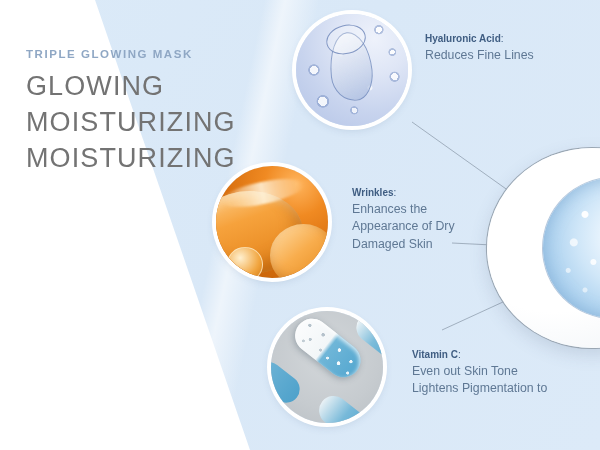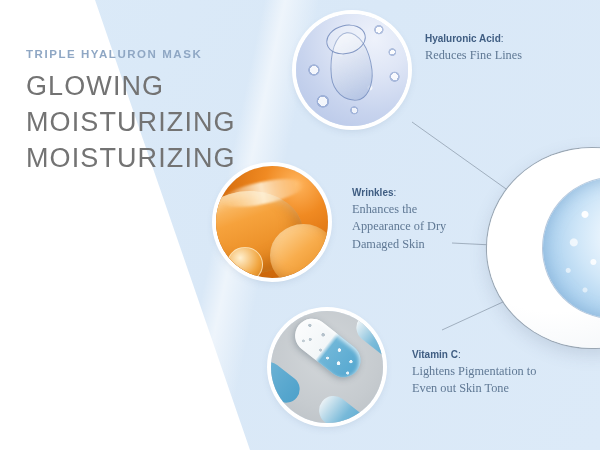--- a/index.html
+++ b/index.html
@@ -222,21 +222,21 @@
     color:#3f5d82;
     line-height:1.4;
   }
   .callout .ttl .colon{font-weight:normal;color:#3f5d82;}
   .callout .desc{
     margin:0;
     font-size:12.3px;
     line-height:1.42;
     color:#5f7894;
   }
-  .callout .desc span{display:block;white-space:nowrap;font-family:Liberation Serif, serif;}
+  .callout .desc span{display:block;white-space:nowrap;}
 
   .co-ha{left:425px;top:32px;}
   .co-caf{left:352px;top:186px;}
   .co-vit{left:412px;top:348px;}
 </style>
 </head>
 <body>
 
 <div id="stage">
 
@@ -249,21 +249,21 @@
     <line x1="452" y1="243" x2="512" y2="246" stroke="#9aa8b8" stroke-width="0.9"></line>
     <line x1="442" y1="330" x2="516" y2="296" stroke="#9aa8b8" stroke-width="0.9"></line>
   </svg>
 
   <div class="jar">
     <div class="jar-rimlight"></div>
     <div class="jar-gel"></div>
   </div>
 
   <div class="headline-block">
-    <p class="eyebrow">TRIPLE HYALURON MASK</p>
+    <p class="eyebrow">TRIPLE GLOWING MASK</p>
     <h1 class="headline">
       <span>GLOWING</span>
       <span>MOISTURIZING</span>
       <span>MOISTURIZING</span>
     </h1>
   </div>
 
   <div class="circle c-ha">
     <div class="bubbles"></div>
     <div class="drop"></div>
@@ -298,18 +298,18 @@
     <p class="desc">
       <span>Enhances the</span>
       <span>Appearance of Dry</span>
       <span>Damaged Skin</span>
     </p>
   </div>
 
   <div class="callout co-vit">
     <p class="ttl"><span>Vitamin C</span><span class="colon">:</span></p>
     <p class="desc">
+      <span>Even out Skin Tone</span>
       <span>Lightens Pigmentation to</span>
-      <span>Even out Skin Tone</span>
     </p>
   </div>
 
 </div>
 
 </body></html>

